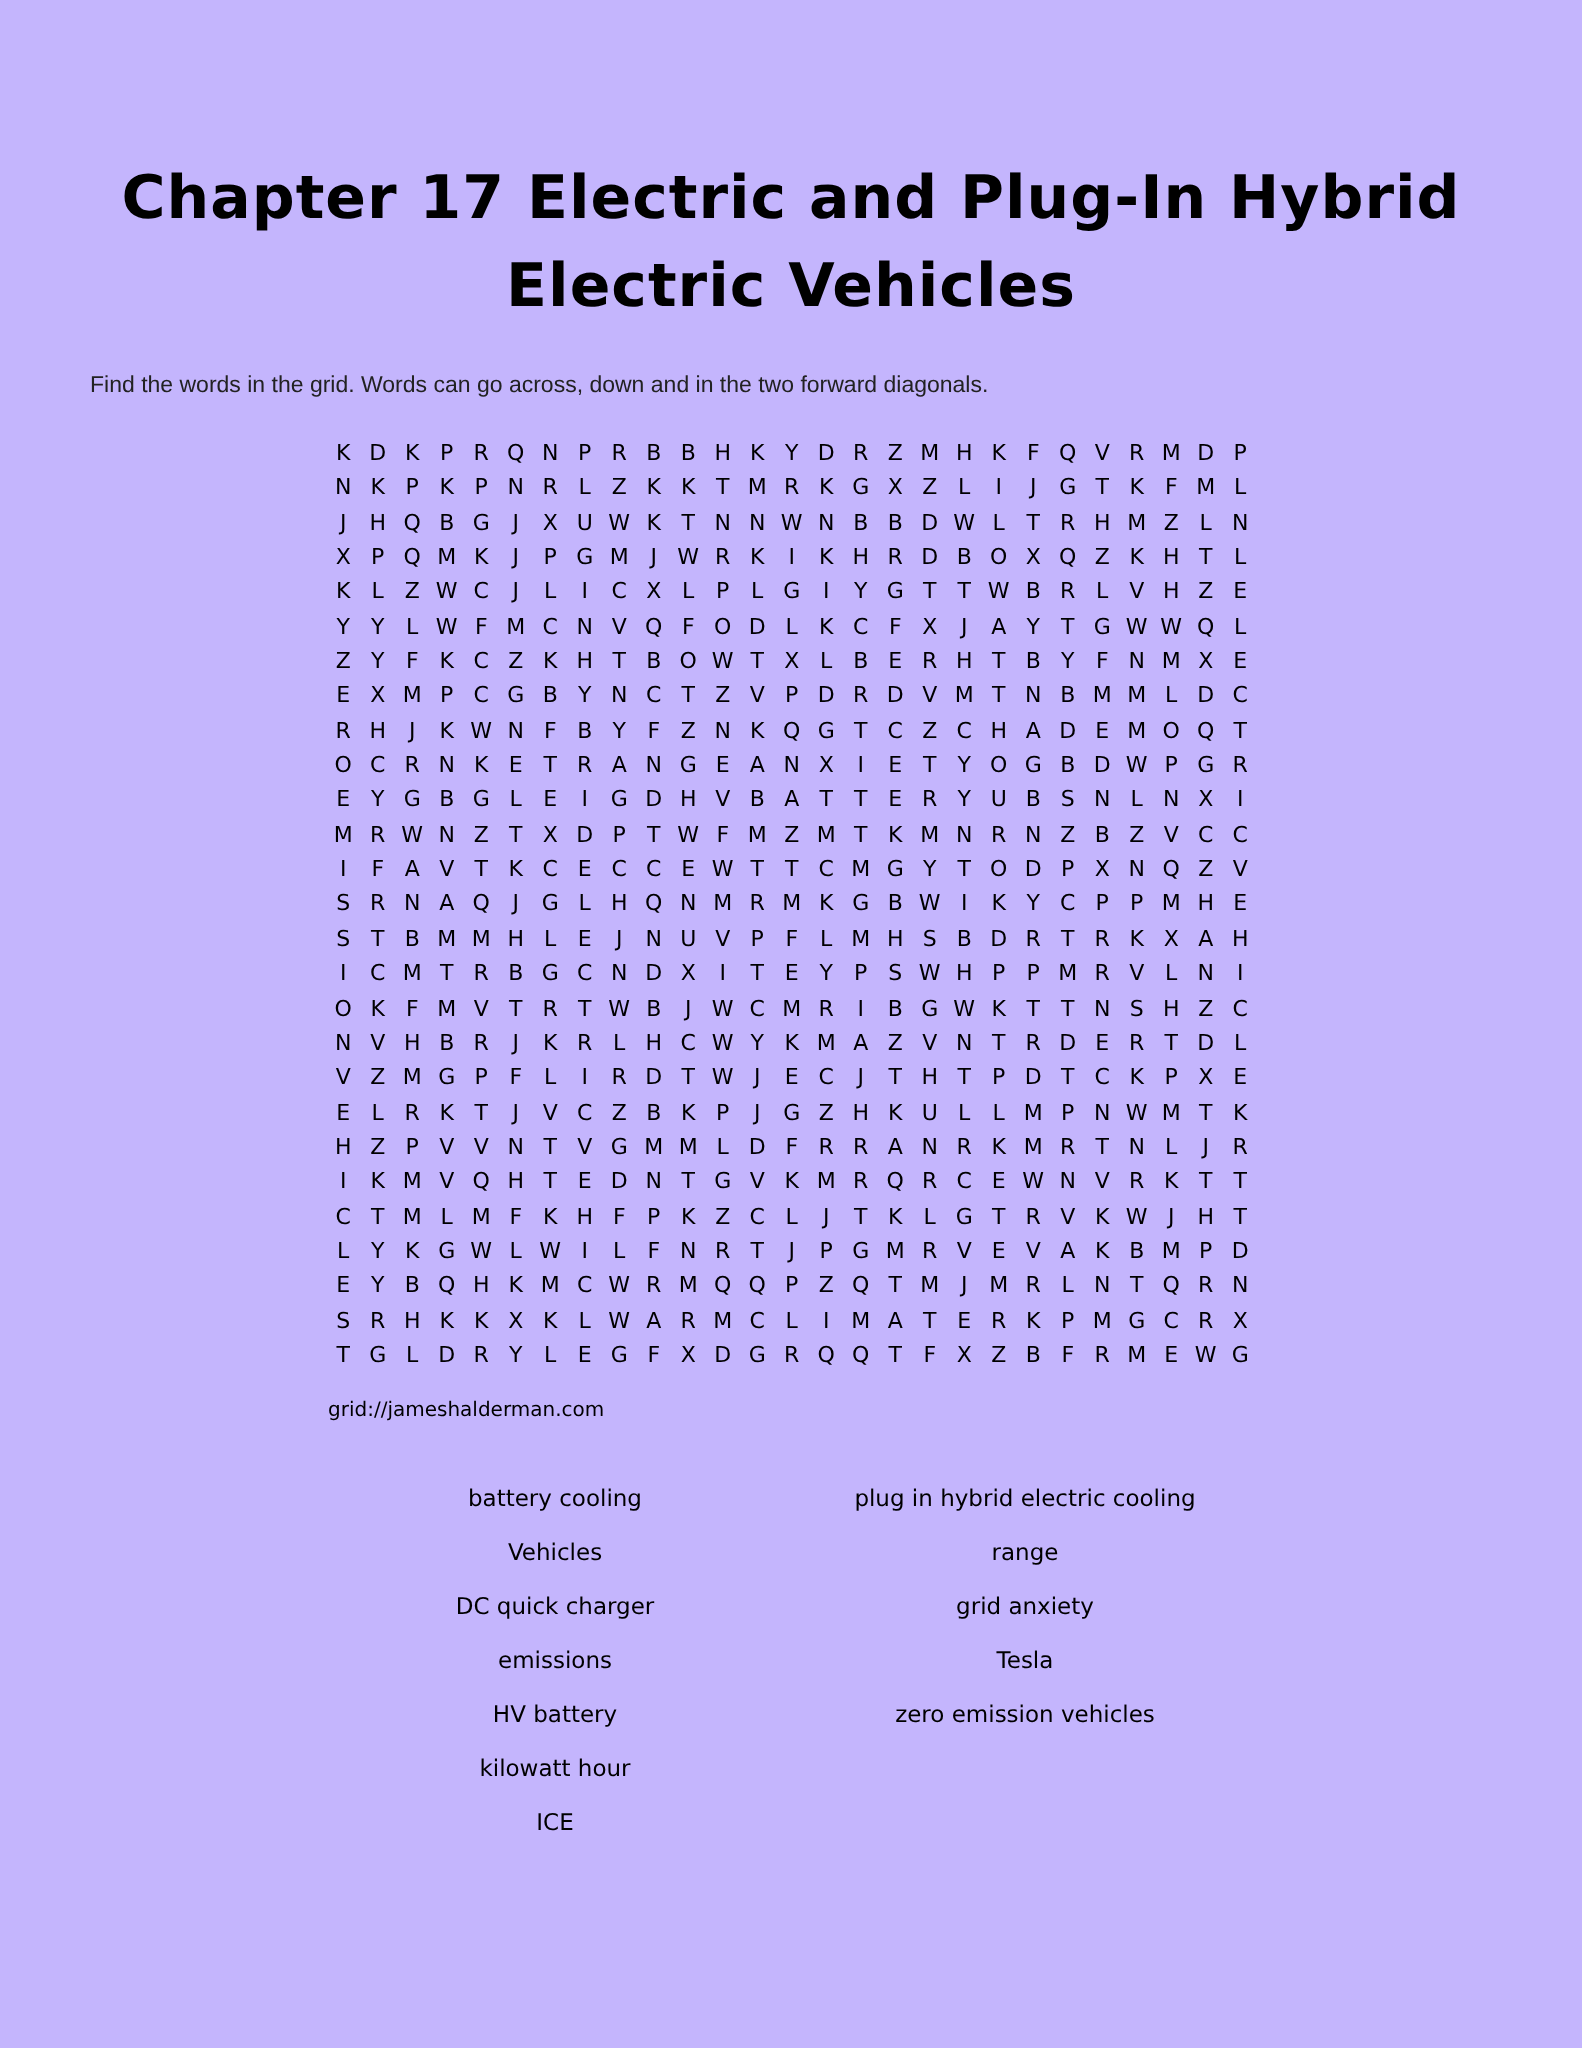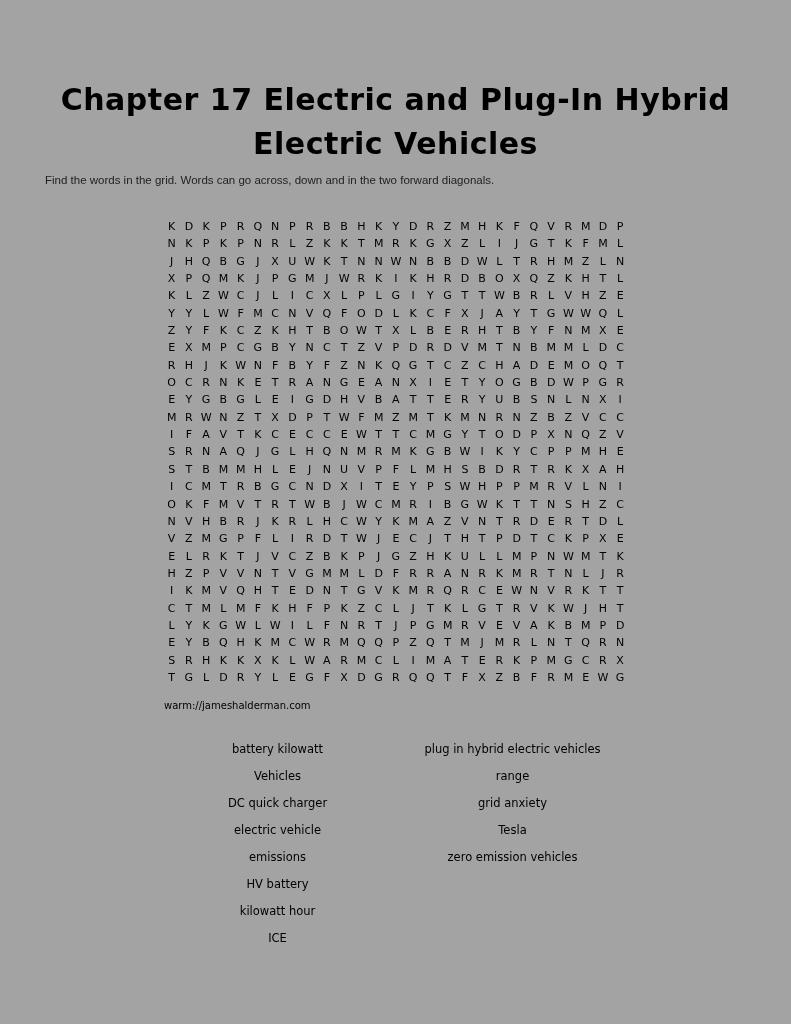--- a/index.html
+++ b/index.html
@@ -4,40 +4,40 @@
 <style>
   html, body {
     margin: 0;
     padding: 0;
     background: #ffffff;
   }
   .page {
     position: relative;
     width: 791px;
     height: 1024px;
-    background: #a3a3a3;
+    background: #c4b5fd;
     color: #000000;
     font-family: "DejaVu Sans", sans-serif;
     overflow: hidden;
   }
   .title {
     position: absolute;
     top: 58px;
     left: 40px;
     right: 40px;
     text-align: center;
     font-size: 30px;
     line-height: 44px;
     font-weight: 600;
     font-family: "DejaVu Sans", sans-serif;
     letter-spacing: 0.5px;
   }
   .instruction {
     position: absolute;
-    top: 162px;
+    top: 175px;
     left: 45px;
     font-size: 11.5px;
     color: #222222;
     font-family: "Liberation Sans", sans-serif;
   }
   .grid {
     position: absolute;
     top: 218px;
     left: 163px;
   }
@@ -866,34 +866,33 @@
         <span class="cell">B</span>
         <span class="cell">F</span>
         <span class="cell">R</span>
         <span class="cell">M</span>
         <span class="cell">E</span>
         <span class="cell">W</span>
         <span class="cell">G</span>
       </div>
     </div>
 
-  <div class="url">warm://jameshalderman.com</div>
+  <div class="url">grid://jameshalderman.com</div>
 
   <div class="words-col words-left">
-      <div class="word-item">battery kilowatt</div>
+      <div class="word-item">battery cooling</div>
       <div class="word-item">Vehicles</div>
       <div class="word-item">DC quick charger</div>
-      <div class="word-item">electric vehicle</div>
       <div class="word-item">emissions</div>
       <div class="word-item">HV battery</div>
       <div class="word-item">kilowatt hour</div>
       <div class="word-item">ICE</div>
     </div>
 
   <div class="words-col words-right">
-      <div class="word-item">plug in hybrid electric vehicles</div>
+      <div class="word-item">plug in hybrid electric cooling</div>
       <div class="word-item">range</div>
       <div class="word-item">grid anxiety</div>
       <div class="word-item">Tesla</div>
       <div class="word-item">zero emission vehicles</div>
     </div>
 
 </div>
 
 </body></html>

